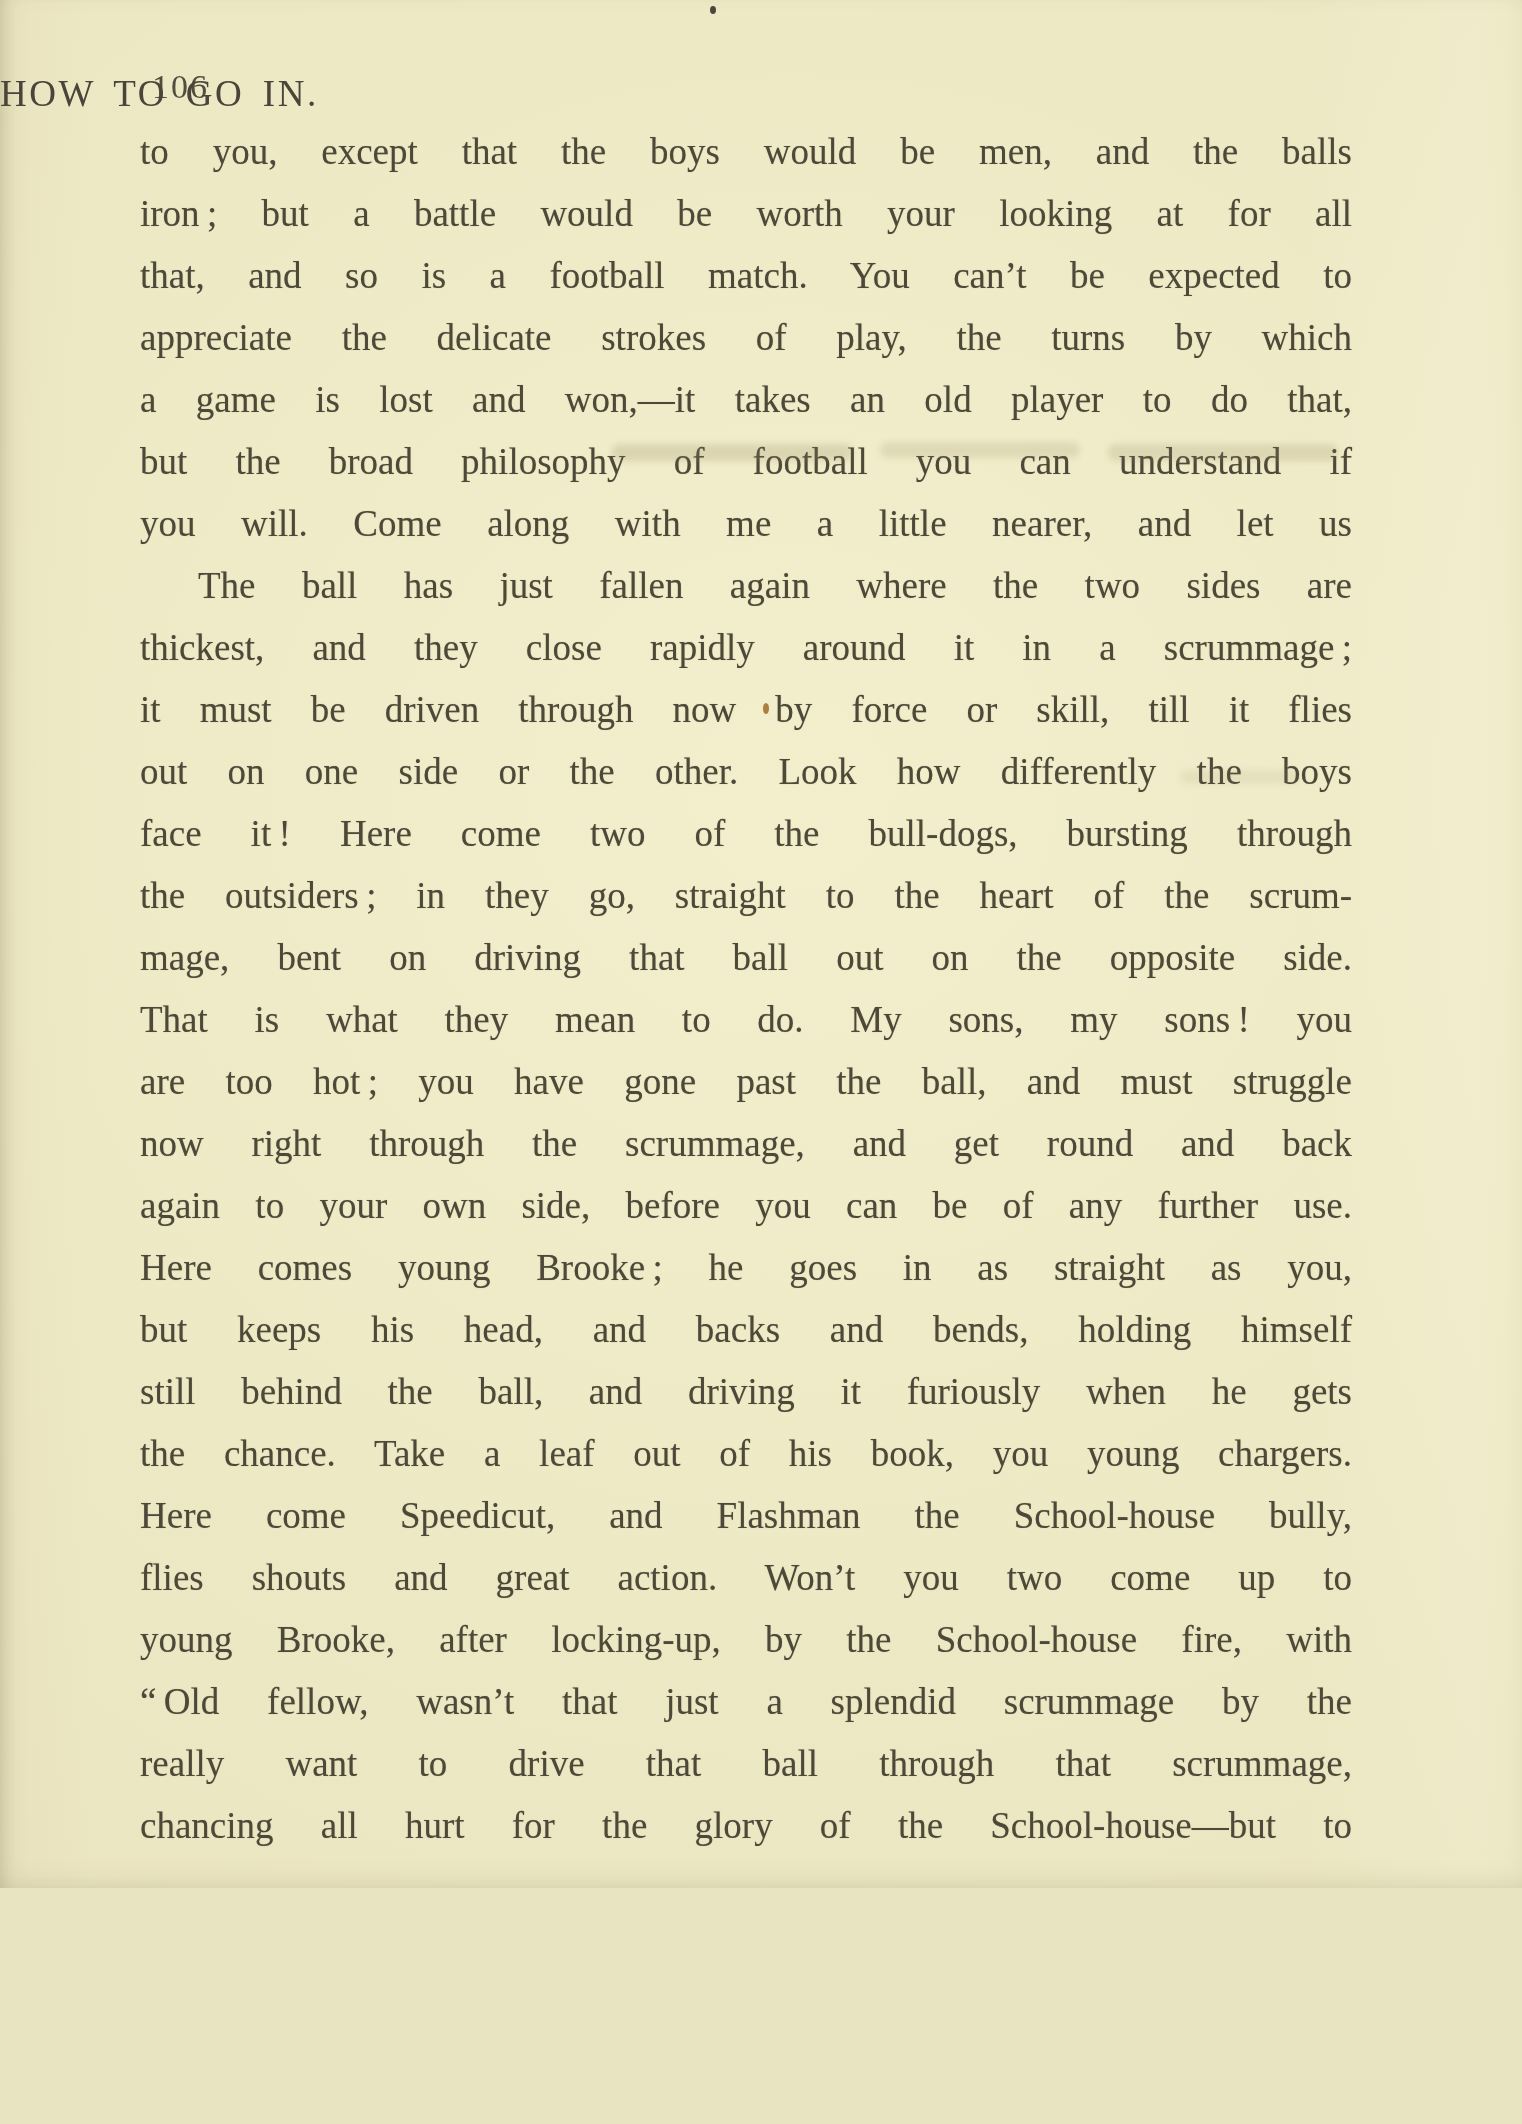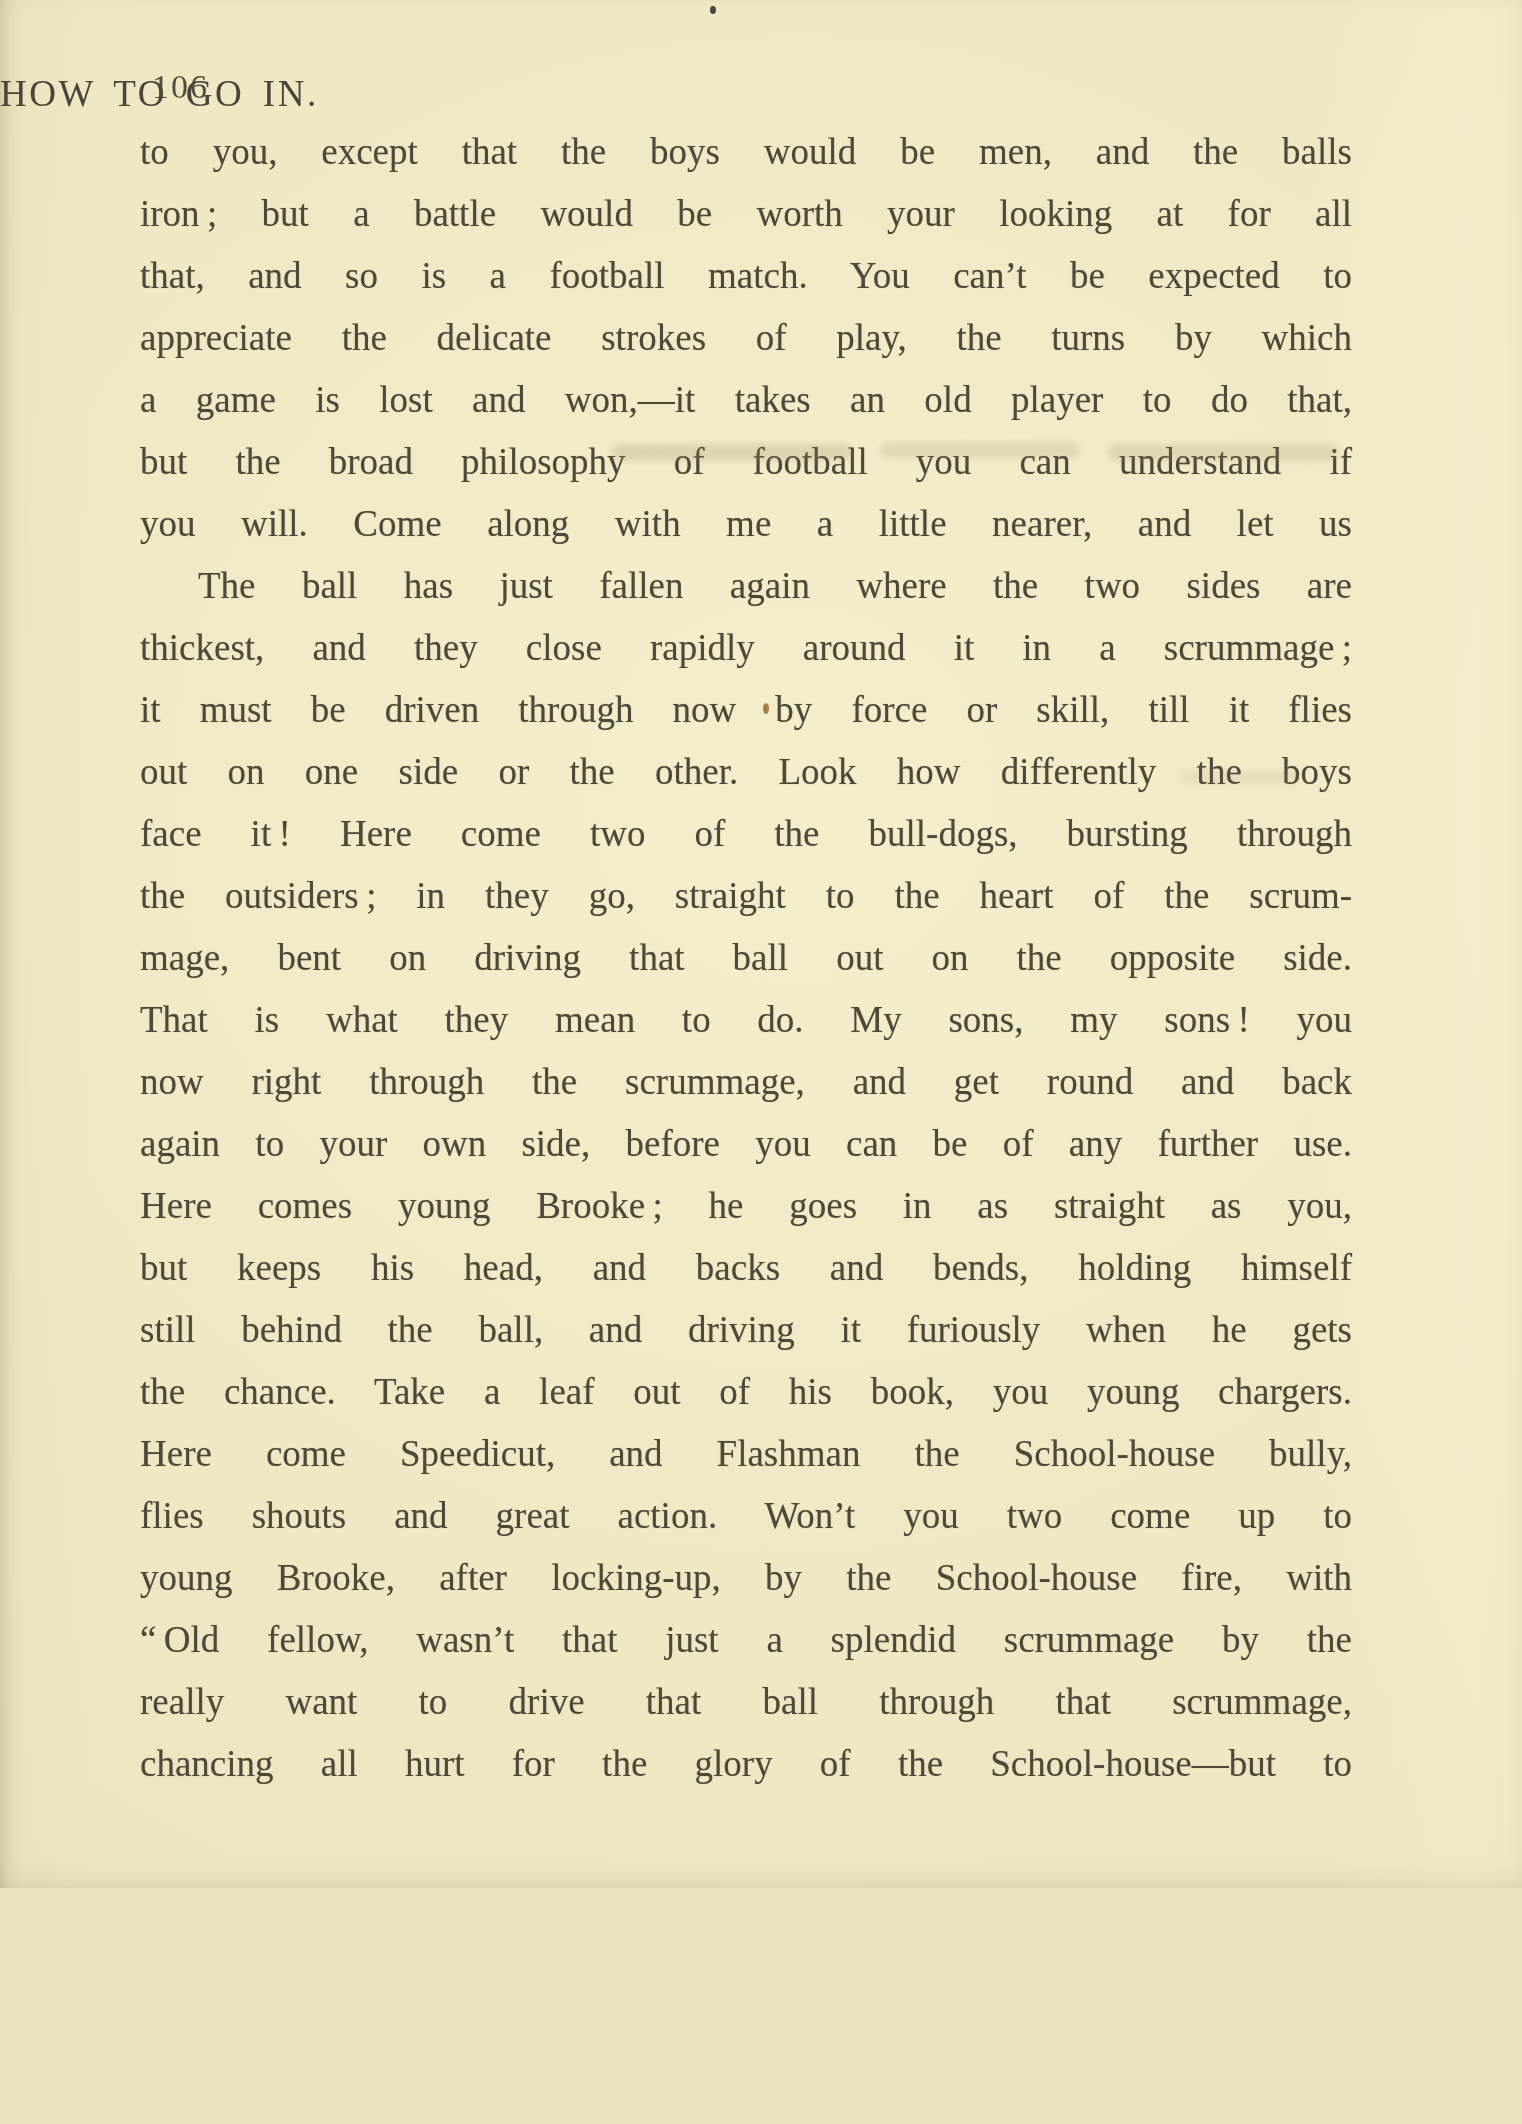--- a/index.html
+++ b/index.html
@@ -103,20 +103,21 @@
       <div class="line">but the broad philosophy of football you can understand if</div>
       <div class="line">you will.  Come along with me a little nearer, and let us</div>
       <div class="line indent">The ball has just fallen again where the two sides are</div>
       <div class="line">thickest, and they close rapidly around it in a scrummage ;</div>
       <div class="line">it must be driven through now by force or skill, till it flies</div>
       <div class="line">out on one side or the other.  Look how differently the boys</div>
       <div class="line">face it !  Here come two of the bull-dogs, bursting through</div>
       <div class="line">the outsiders ; in they go, straight to the heart of the scrum-</div>
       <div class="line">mage, bent on driving that ball out on the opposite side.</div>
       <div class="line">That is what they mean to do.  My sons, my sons ! you</div>
+      <div class="line">are too hot ; you have gone past the ball, and must struggle</div>
       <div class="line">now right through the scrummage, and get round and back</div>
       <div class="line">again to your own side, before you can be of any further use.</div>
       <div class="line">Here comes young Brooke ; he goes in as straight as you,</div>
       <div class="line">but keeps his head, and backs and bends, holding himself</div>
       <div class="line">still behind the ball, and driving it furiously when he gets</div>
       <div class="line">the chance.  Take a leaf out of his book, you young chargers.</div>
       <div class="line">Here come Speedicut, and Flashman the School-house bully,</div>
       <div class="line">flies shouts and great action.  Won’t you two come up to</div>
       <div class="line">young Brooke, after locking-up, by the School-house fire, with</div>
       <div class="line">“ Old fellow, wasn’t that just a splendid scrummage by the</div>

